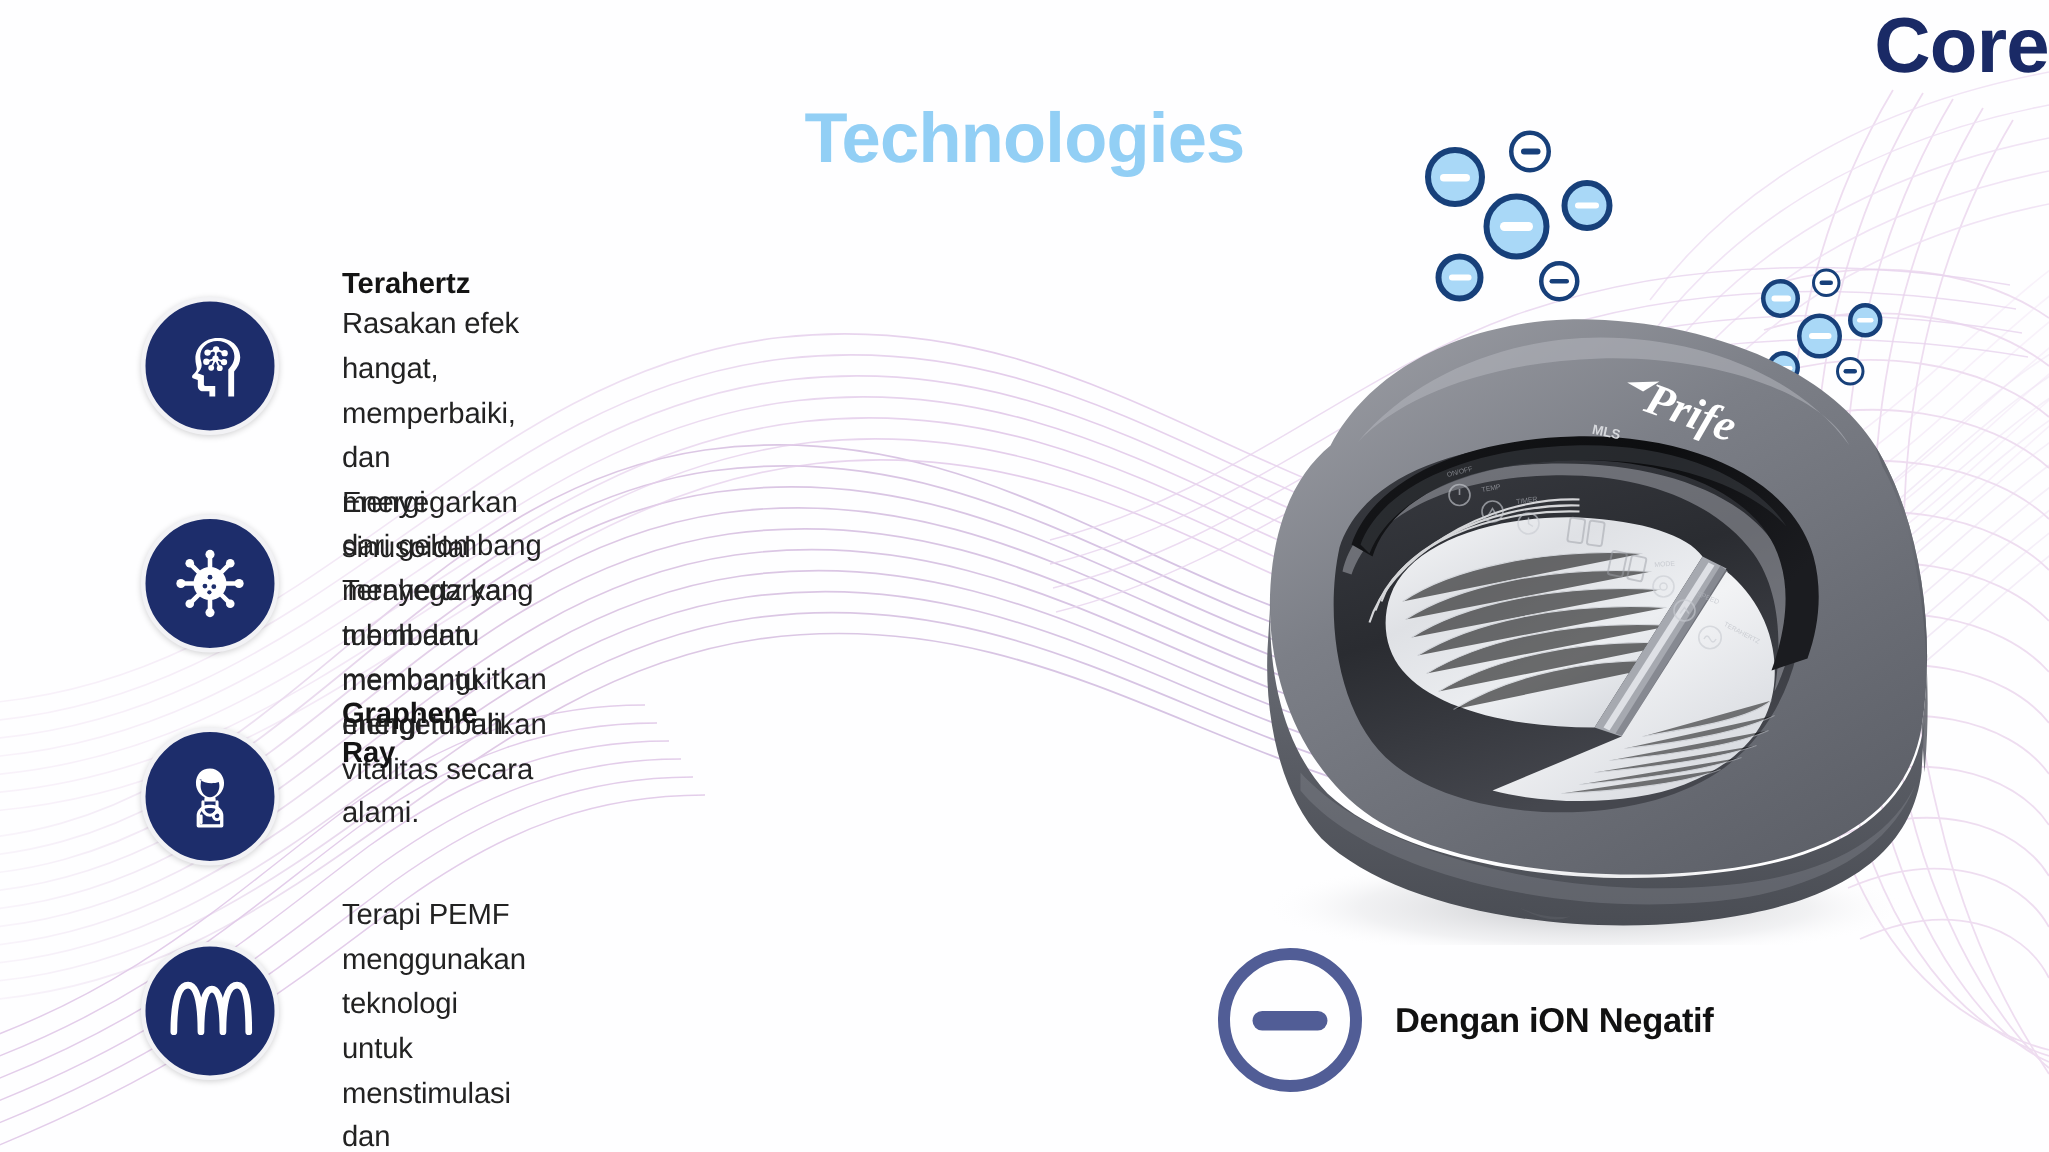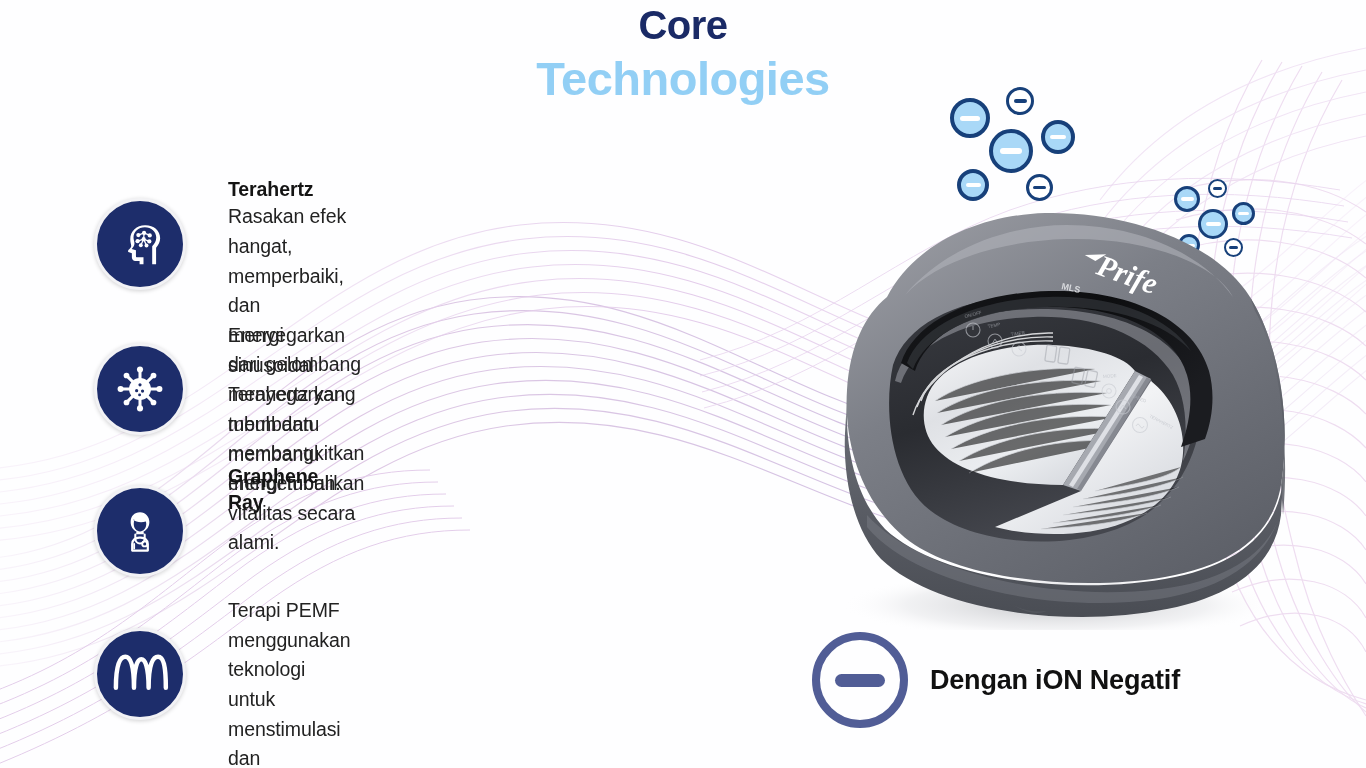--- a/index.html
+++ b/index.html
@@ -26,25 +26,26 @@
   
   #title-block {
     position: absolute;
     left: 0; top: 4px;
     width: 1366px;
     text-align: center;
     pointer-events: none;
   }
   #title-line1 {
     display: block;
-    font-size: 40px;
+    font-size: 52px;
     font-weight: 700;
     letter-spacing: -0.5px;
     color: #1a2a66;
     line-height: 1.05;
+    text-align: right;
   }
   #title-line2 {
     display: block;
     font-size: 47px;
     font-weight: 700;
     letter-spacing: -0.5px;
     color: #92cff5;
     line-height: 1.15;
     margin-top: 6px;
   }
@@ -134,21 +135,21 @@
     display: flex;
     align-items: center;
     justify-content: center;
   }
   #ion-badge-circle .bar {
     width: 50px; height: 13px;
     border-radius: 7px;
     background: #515d96;
   }
   #ion-badge-label {
-    font-size: 27px;
+    font-size: 23px;
     font-weight: 700;
     color: #111111;
     letter-spacing: -0.2px;
     white-space: nowrap;
   }
 </style>
 </head>
 <body>
 
 <div id="stage">

